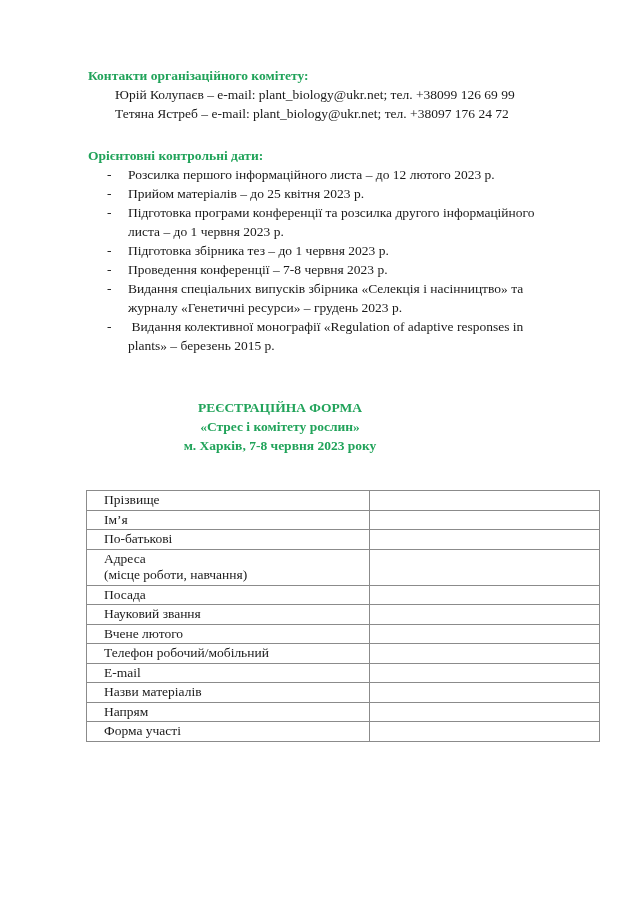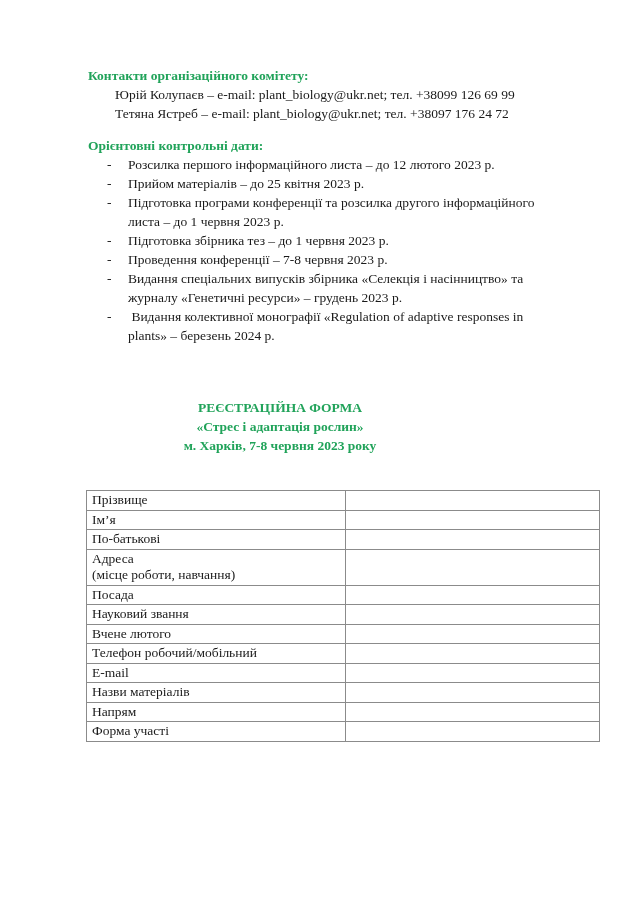--- a/index.html
+++ b/index.html
@@ -8,37 +8,37 @@
     font-family:"Liberation Serif", serif;
     color:#1a1a1a;font-size:13.5px;
   }
   .page{position:relative;width:640px;height:905px;background:#fff;overflow:hidden;}
 
   .green{color:#21a35a;font-weight:bold;}
 
   .contacts{position:absolute;left:88px;top:66px;width:480px;line-height:19px;}
   .contacts .line{padding-left:27px;}
 
-  .dates{position:absolute;left:88px;top:136px;width:470px;line-height:19px;}
+  .dates{position:absolute;left:88px;top:146px;width:470px;line-height:19px;}
   .li{display:flex;}
   .li .dash{flex:0 0 40px;box-sizing:border-box;padding-left:19px;}
   .li .txt{flex:1;white-space:pre-wrap;}
 
   .titleblock{
     position:absolute;left:0;top:398px;width:560px;
     text-align:center;line-height:19px;
   }
 
   table.regtable{
     position:absolute;left:86px;top:490px;width:514px;
     border-collapse:collapse;table-layout:fixed;
   }
   table.regtable td{
     border:1px solid #8b8b8b;
-    padding:1px 5px;line-height:16.5px;
+    padding:1px 17px;line-height:16.5px;
     vertical-align:top;font-size:13.5px;
   }
   td.lbl{width:248px;white-space:pre-line;}
   td.val{}
 </style>
 </head>
 <body>
 
 <div class="page">
 
@@ -69,27 +69,27 @@
     <div class="li">
       <span class="dash">-</span>
       <span class="txt">Проведення конференції – 7-8 червня 2023 р.</span>
     </div>
     <div class="li">
       <span class="dash">-</span>
       <span class="txt">Видання спеціальних випусків збірника «Селекція і насінництво» та журналу «Генетичні ресурси» – грудень 2023 р.</span>
     </div>
     <div class="li">
       <span class="dash">-</span>
-      <span class="txt"> Видання колективної монографії «Regulation of adaptive responses in plants» – березень 2024 р.</span>
+      <span class="txt"> Видання колективної монографії «Regulation of adaptive responses in plants» – березень 2015 р.</span>
     </div>
   </section>
 
   <section class="titleblock">
     <div class="green">РЕЄСТРАЦІЙНА ФОРМА</div>
-    <div class="green">«Стрес і адаптація рослин»</div>
+    <div class="green">«Стрес і комітету рослин»</div>
     <div class="green">м. Харків, 7-8 червня 2023 року</div>
   </section>
 
   <table class="regtable">
     <tbody id="form-table-body">
         <tr>
           <td class="lbl">Прізвище</td>
           <td class="val"></td>
         </tr>
         <tr>

